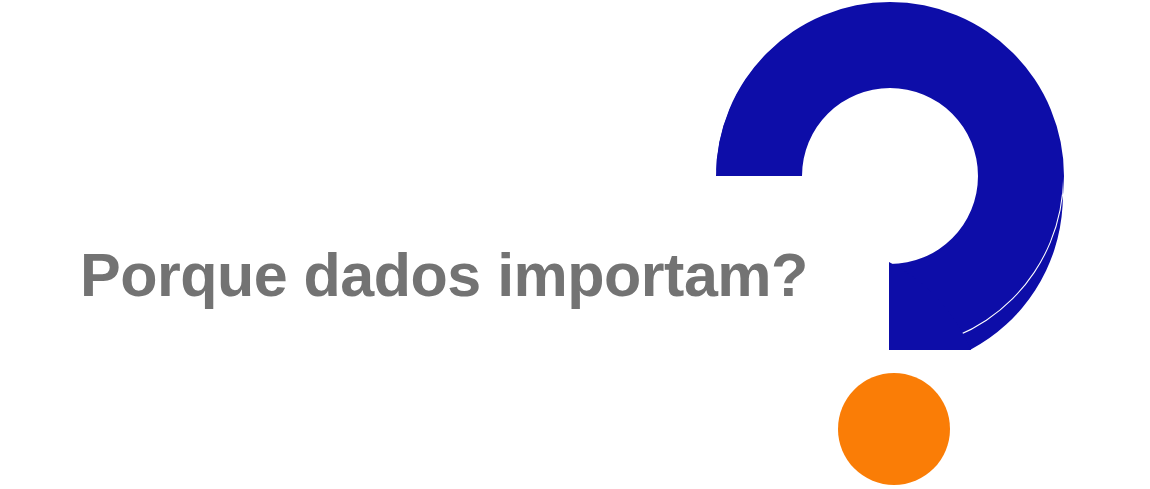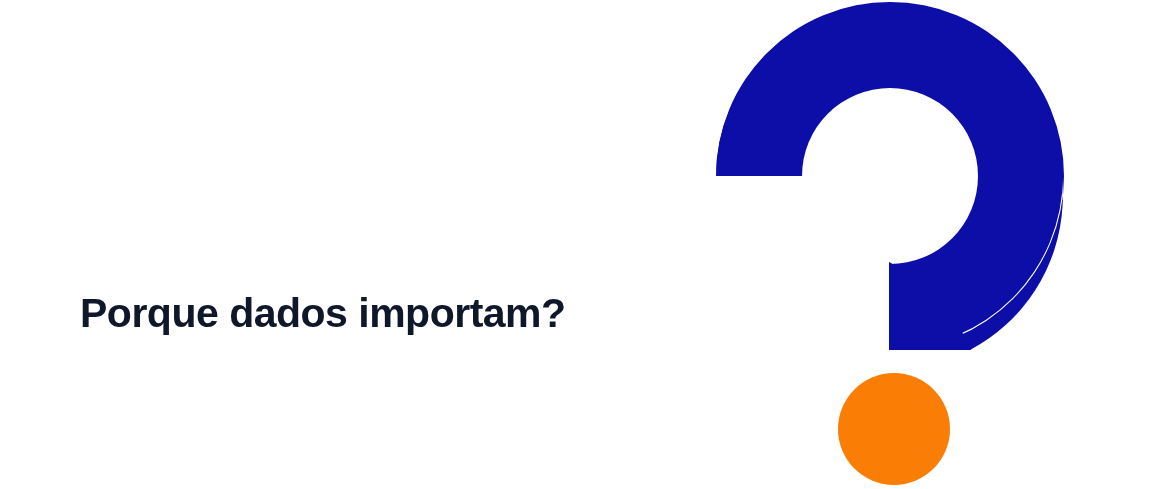--- a/index.html
+++ b/index.html
@@ -43,21 +43,21 @@
     display: block;
     width: 380px;
     height: 489px;
   }
 </style>
 </head>
 <body>
 
 <div id="slide" style="background: rgb(255, 255, 255);">
 
-  <div id="headline" style="color: #0f172a; font-size: 41px; margin-top: 38px;">Porque dados importam?</div>
+  <div id="headline" style="color: #737373; font-size: 61px;">Porque dados importam?</div>
 
   <div id="question-mark">
     <svg viewBox="0 0 380 489" xmlns="http://www.w3.org/2000/svg">
 
       <path fill="#0D0DA8" fill-rule="evenodd" d="M 16 176
                A 174 174 0 1 1 190 350
                L 190 350
                L 270 350
                A 174 174 0 1 0 16 176
                Z"></path>

